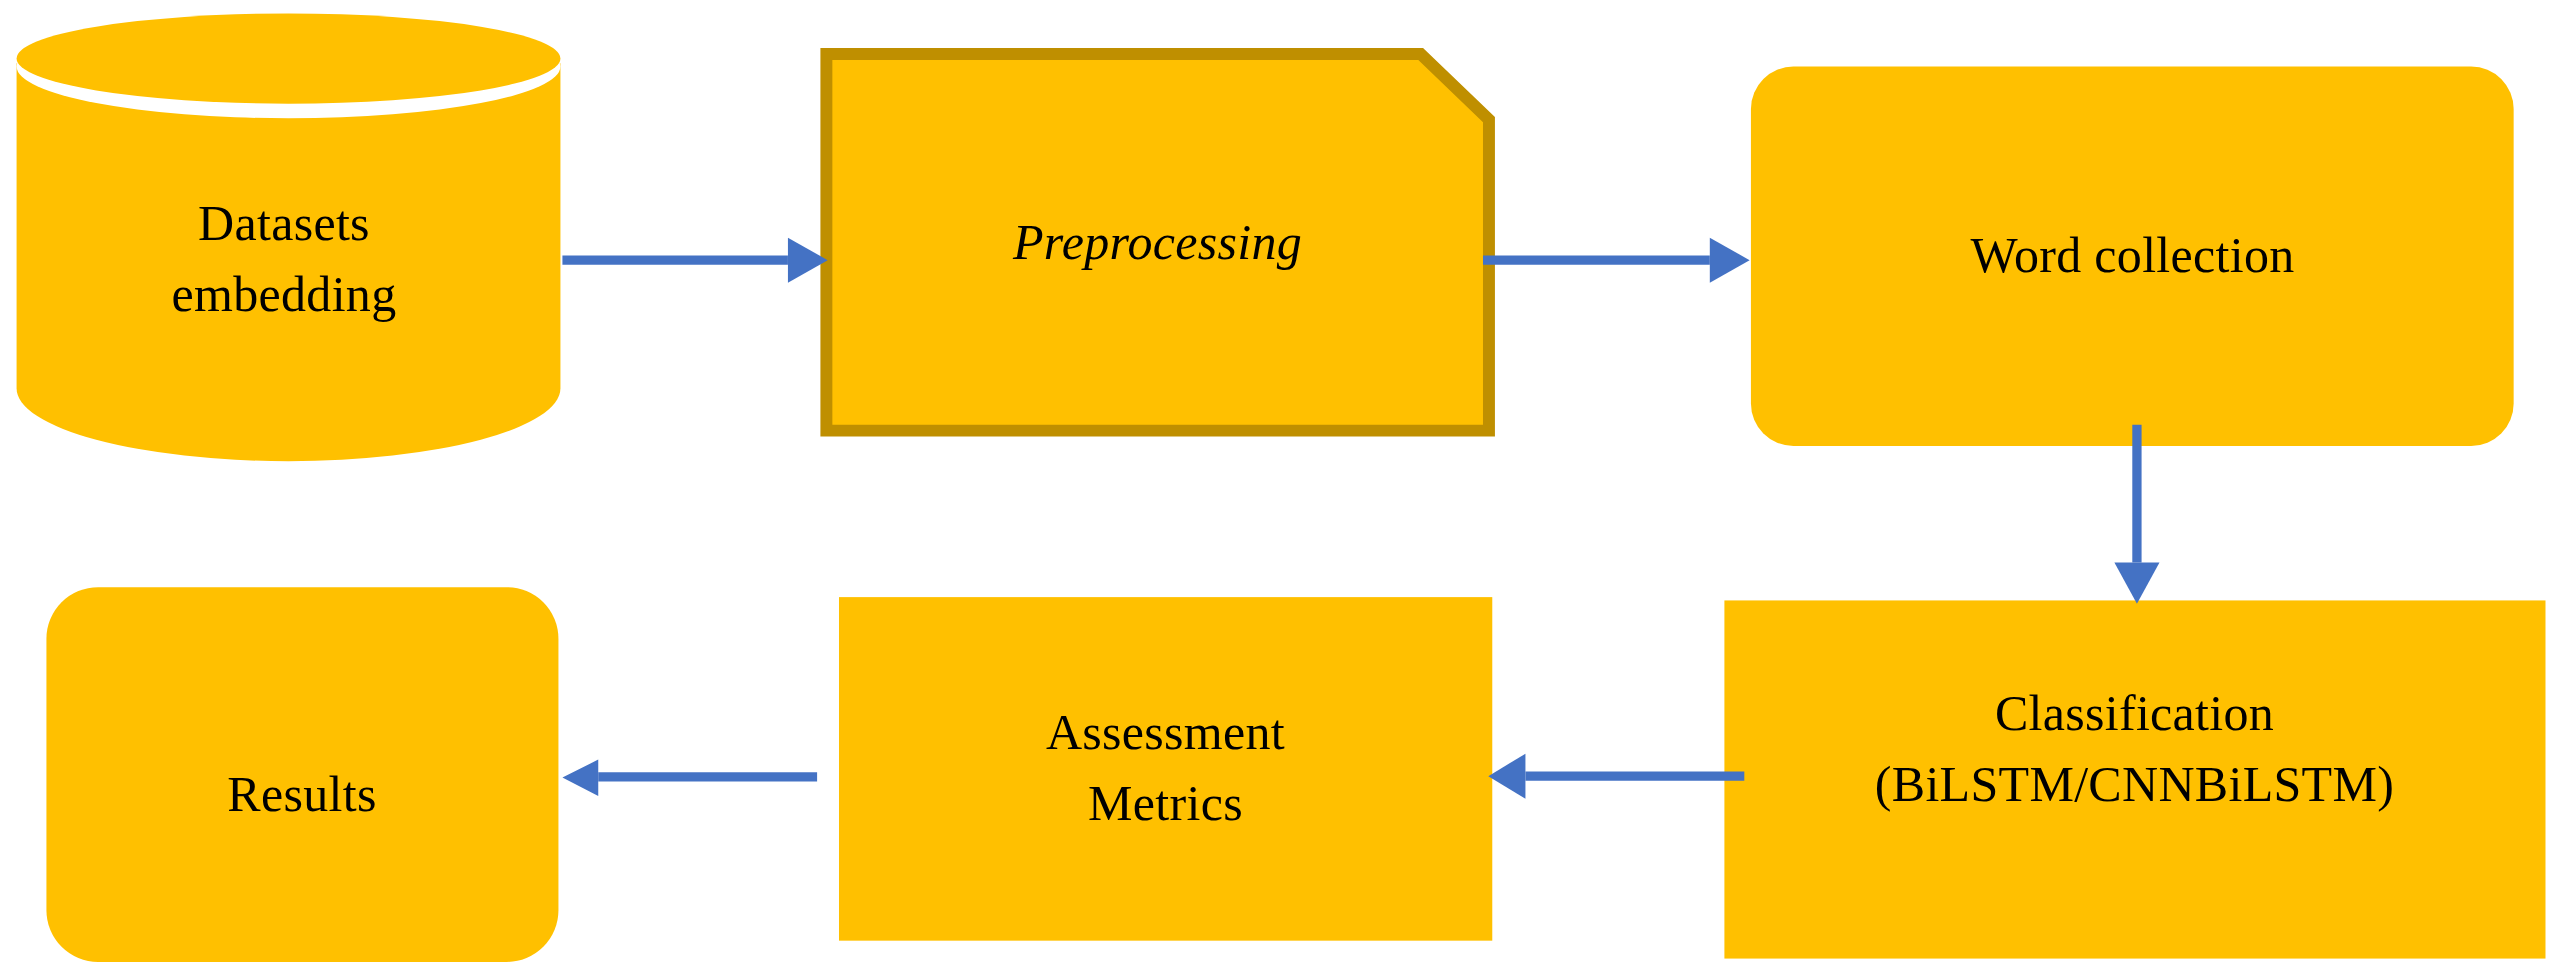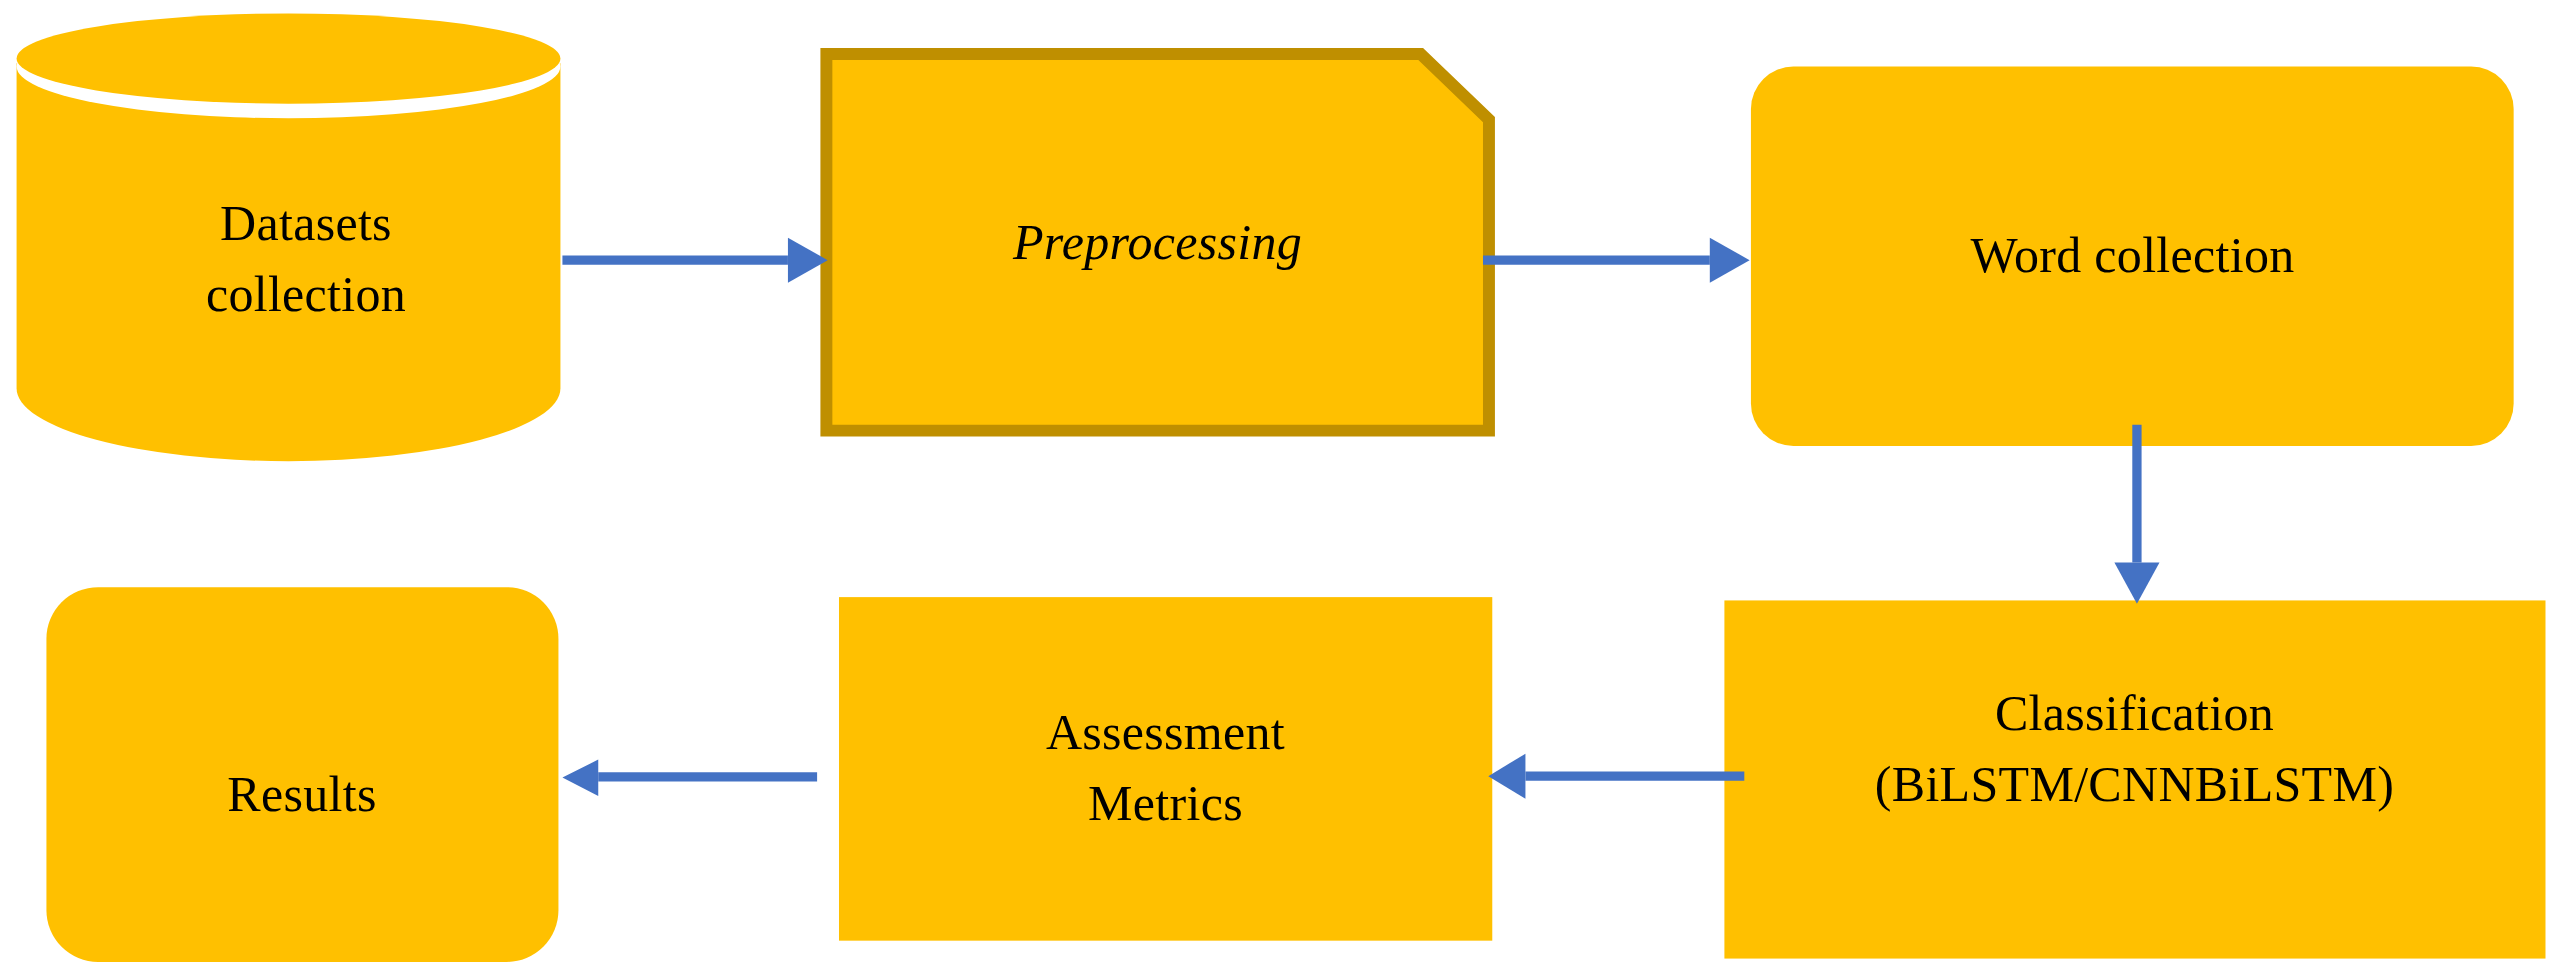--- a/index.html
+++ b/index.html
@@ -100,23 +100,23 @@
       <polygon points="2300,1136 2300,1204 2244,1170" fill="#4472C4"></polygon>
     </g>
 
     <g>
       <line x1="1232" y1="1171" x2="902" y2="1171" stroke="#4472C4" stroke-width="14"></line>
       <polygon points="902,1145 902,1200 848,1172" fill="#4472C4"></polygon>
     </g>
 
   </svg>
 
-  <div class="node-label" style="left:34px; top:133px; width:544px; height:252px;">
+  <div class="node-label" style="left:12px; top:133px; width:544px; height:252px;">
     <span class="line">Datasets</span>
-    <span class="line">collection</span>
+    <span class="line">embedding</span>
   </div>
 
   <div class="node-label" style="left:826px; top:54px; width:663px; height:377px;font-style:italic;">
     <span class="line">Preprocessing</span>
   </div>
 
   <div class="node-label" style="left:1751px; top:66px; width:763px; height:379px;">
     <span class="line">Word collection</span>
   </div>
 

